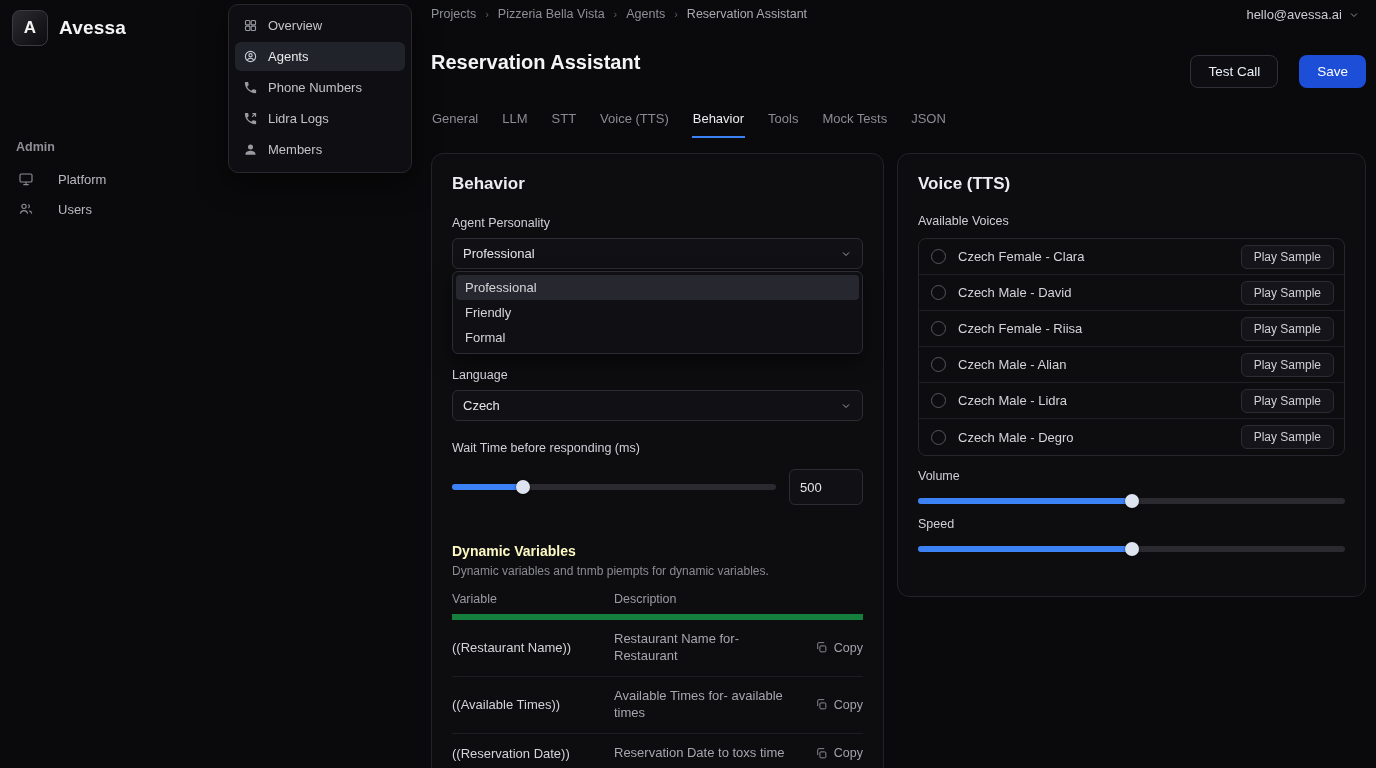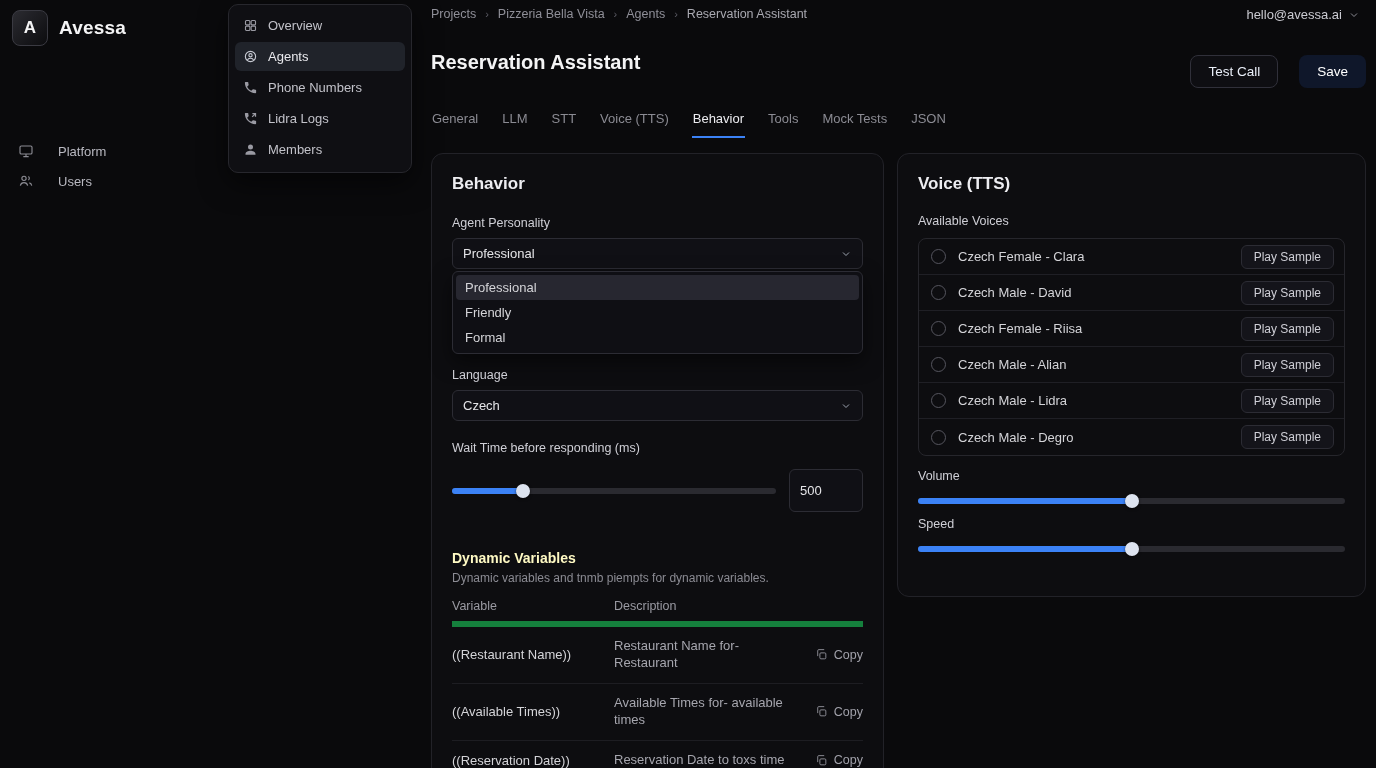--- a/index.html
+++ b/index.html
@@ -41,21 +41,21 @@
   .breadcrumb .crumb:last-child { color:#a9a9b1; }
   .breadcrumb .sep { color:#5c5c65; font-size:11px; }
   .account { position:absolute; right:16px; top:7px; display:flex; align-items:center; gap:6px;
              font-size:13px; color:#cbcbd2; }
   .account .icn { color:#8b8b93; width:12px; height:12px; }
 
   .actions { position:absolute; top:55px; right:10px; display:flex; gap:21px; }
   .btn { border-radius:8px; font-size:13.5px; padding:8px 17px; border:1px solid transparent; cursor:pointer;
          font-family:inherit; }
   .btn-ghost { background:#0e0e12; border-color:#30303a; color:#e9eef8; }
-  .btn-primary { background:#0f172a; color:#ffffff; }
+  .btn-primary { background:#1d4ed8; color:#ffffff; }
 
   .page-title { position:absolute; left:431px; top:51px; font-size:20px; font-weight:600; color:#f4f4f5; }
 
   .tabs { position:absolute; left:431px; top:109px; display:flex; gap:22px; font-size:13px; color:#8b8b93; }
   .tab { padding:2px 1px 10px; cursor:pointer; border-bottom:2px solid transparent; }
   .tab.active { color:#ededf1; border-bottom-color:#3b82f6; }
 
   
   .card { position:absolute; background:#0d0d10; border:1px solid #222228; border-radius:12px; padding:20px; }
   .card-behavior { left:431px; top:153px; width:453px; height:660px; }
@@ -71,21 +71,21 @@
               padding:3px; box-shadow:0 8px 20px rgba(0,0,0,.5); }
   .option { padding:5px 9px; font-size:13px; color:#d4d4d8; border-radius:4px; cursor:pointer; }
   .option.selected { background:#272730; }
 
   .slider-row { display:flex; align-items:center; gap:13px; margin-top:14px; }
   .slider { position:relative; flex:1; height:6px; border-radius:3px; background:#2a2a30; }
   .slider .fill { position:absolute; left:0; top:0; bottom:0; width:var(--pos,50%); background:#3b82f6; border-radius:3px; }
   .slider .handle { position:absolute; top:50%; left:var(--pos,50%); transform:translate(-50%,-50%);
                     width:14px; height:14px; border-radius:50%; background:#dde3ef;
                     box-shadow:0 1px 3px rgba(0,0,0,.6); cursor:pointer; }
-  .value-box { width:74px; height:43px; border:1px solid #2c2c34; border-radius:6px; background:#101015;
+  .value-box { width:74px; height:36px; border:1px solid #2c2c34; border-radius:6px; background:#101015;
                display:flex; align-items:center; padding-left:10px; font-size:13px; color:#e4e4e7; }
 
   .dv-title { margin-top:38px; font-size:14px; font-weight:700; color:#fef9c3; }
   .dv-desc { margin-top:5px; font-size:12px; color:#8b8b93; }
   .dv-table { margin-top:14px; }
   .dv-head { display:grid; grid-template-columns:162px 1fr 60px; font-size:12.5px; color:#9a9aa2;
              padding-bottom:8px; border-bottom:6px solid #15803d; }
   .dv-row { display:grid; grid-template-columns:162px 1fr 60px; align-items:center;
             padding:11px 0; border-bottom:1px solid #1d1d22; }
   .dv-var { font-size:13px; color:#d4d4d8; }
@@ -109,20 +109,21 @@
 </style>
 </head>
 <body>
 
 <aside class="sidebar">
   <div class="brand-row">
     <div class="logo">A</div>
     <div class="brand-name">Avessa</div>
   </div>
   <div class="admin-section">
+    <div class="section-label">Admin</div>
     <div class="side-item">
       <span class="icn">
         <svg viewBox="0 0 24 24" width="16" height="16" fill="none" stroke="currentColor" stroke-width="1.7">
             <rect x="3" y="4.5" width="18" height="12" rx="2"></rect>
             <path d="M8 20.5h8M12 16.5v4"></path>
           </svg>
       </span>
       <span>Platform</span>
     </div>
     <div class="side-item">

